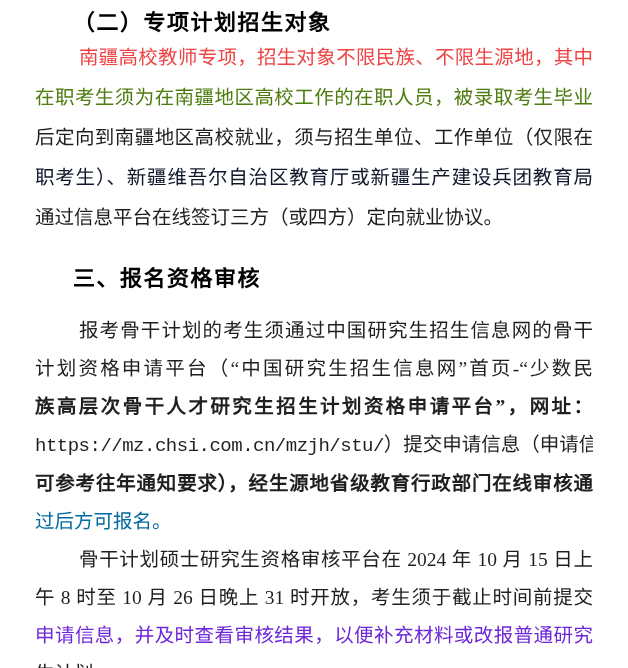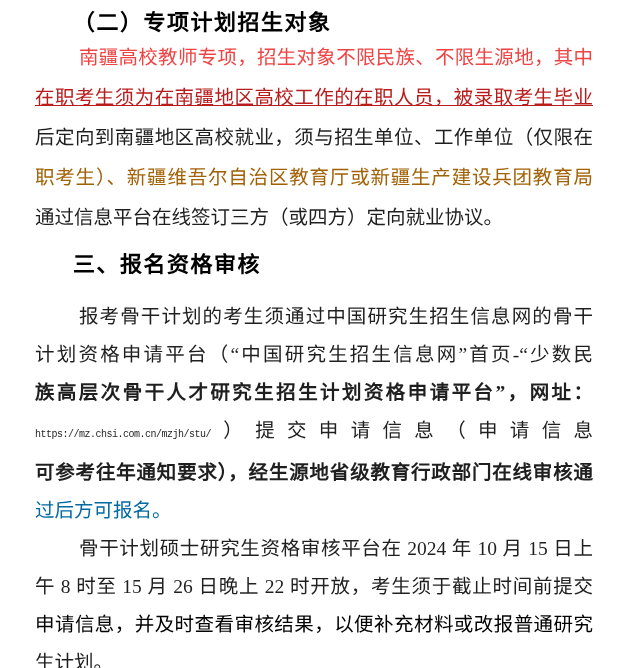--- a/index.html
+++ b/index.html
@@ -24,21 +24,21 @@
     font-weight: 700;
     font-size: 22px;
     line-height: 30px;
     letter-spacing: 1.5px;
     text-indent: 38px;
     color: #000000;
     white-space: nowrap;
   }
   
   main > .doc-heading:nth-child(3) {
-    margin-top: 12px;
+    margin-top: 26px;
   }
   .para {
     margin: 0;
   }
   
   main > .para:nth-child(4) {
     margin-top: 18px;
   }
   .line {
     font-family: "Liberation Serif", "DejaVu Serif", serif;
@@ -56,44 +56,44 @@
   }
   .line.indent {
     text-indent: 44px;
   }
   .line.last {
     text-align: left;
     text-align-last: left;
   }
   .mono {
     font-family: "Liberation Mono", "DejaVu Sans Mono", monospace;
-    font-size: 10px;
+    font-size: 19px;
     letter-spacing: -0.5px;
   }
 </style>
 </head>
 <body data-name="page" style="background: rgb(255, 255, 255);">
 
 <main data-name="document-body">
     <div class="doc-heading" data-name="heading-special-plan-targets" style="color: rgb(0, 0, 0);">（二）专项计划招生对象</div>
     <div class="para" data-name="para-special-plan-body">
       <div class="line indent" data-name="text-line" style="color: #ef4444;"><span class="" data-name="text-segment">南疆高校教师专项，招生对象不限民族、不限生源地，其中</span></div>
-      <div class="line" data-name="text-line" style="color: #b91c1c; text-decoration: underline;"><span class="" data-name="text-segment">在职考生须为在南疆地区高校工作的在职人员，被录取考生毕业</span></div>
+      <div class="line" data-name="text-line" style="color: #4d7c0f;"><span class="" data-name="text-segment">在职考生须为在南疆地区高校工作的在职人员，被录取考生毕业</span></div>
       <div class="line" data-name="text-line" style="color: rgb(31, 31, 31);"><span class="" data-name="text-segment">后定向到南疆地区高校就业，须与招生单位、工作单位（仅限在</span></div>
-      <div class="line" data-name="text-line" style="color: #a16207;"><span class="" data-name="text-segment">职考生）、新疆维吾尔自治区教育厅或新疆生产建设兵团教育局</span></div>
+      <div class="line" data-name="text-line" style="color: #0f172a;"><span class="" data-name="text-segment">职考生）、新疆维吾尔自治区教育厅或新疆生产建设兵团教育局</span></div>
       <div class="line last" data-name="text-line" style="color: rgb(31, 31, 31);"><span class="" data-name="text-segment">通过信息平台在线签订三方（或四方）定向就业协议。</span></div>
     </div>
     <div class="doc-heading" data-name="heading-registration-qualification-review" style="color: rgb(0, 0, 0);">三、报名资格审核</div>
     <div class="para" data-name="para-qualification-platform">
       <div class="line indent" data-name="text-line" style="color: rgb(31, 31, 31);"><span class="" data-name="text-segment">报考骨干计划的考生须通过中国研究生招生信息网的骨干</span></div>
       <div class="line" data-name="text-line" style="color: rgb(31, 31, 31);"><span class="" data-name="text-segment">计划资格申请平台（“中国研究生招生信息网”首页-“少数民</span></div>
       <div class="line" data-name="text-line" style="color: rgb(31, 31, 31); font-weight: bold;"><span class="" data-name="text-segment">族高层次骨干人才研究生招生计划资格申请平台”，网址：</span></div>
       <div class="line" data-name="text-line" style="color: rgb(31, 31, 31);"><span class="mono" data-name="url-text">https://mz.chsi.com.cn/mzjh/stu/</span><span class="" data-name="text-segment">）提交申请信息（申请信息</span></div>
       <div class="line" data-name="text-line" style="color: rgb(31, 31, 31); font-weight: bold;"><span class="" data-name="text-segment">可参考往年通知要求），经生源地省级教育行政部门在线审核通</span></div>
       <div class="line last" data-name="text-line" style="color: #0369a1;"><span class="" data-name="text-segment">过后方可报名。</span></div>
     </div>
     <div class="para" data-name="para-review-window">
       <div class="line indent" data-name="text-line" style="color: rgb(31, 31, 31);"><span class="" data-name="text-segment">骨干计划硕士研究生资格审核平台在 2024 年 10 月 15 日上</span></div>
-      <div class="line" data-name="text-line" style="color: rgb(31, 31, 31);"><span class="" data-name="text-segment">午 8 时至 15 月 26 日晚上 22 时开放，考生须于截止时间前提交</span></div>
-      <div class="line" data-name="text-line" style="color: #000000;"><span class="" data-name="text-segment">申请信息，并及时查看审核结果，以便补充材料或改报普通研究</span></div>
+      <div class="line" data-name="text-line" style="color: rgb(31, 31, 31);"><span class="" data-name="text-segment">午 8 时至 10 月 26 日晚上 31 时开放，考生须于截止时间前提交</span></div>
+      <div class="line" data-name="text-line" style="color: #6d28d9;"><span class="" data-name="text-segment">申请信息，并及时查看审核结果，以便补充材料或改报普通研究</span></div>
       <div class="line last" data-name="text-line" style="color: rgb(31, 31, 31);"><span class="" data-name="text-segment">生计划。</span></div>
     </div>
   </main>
 
 </body></html>

